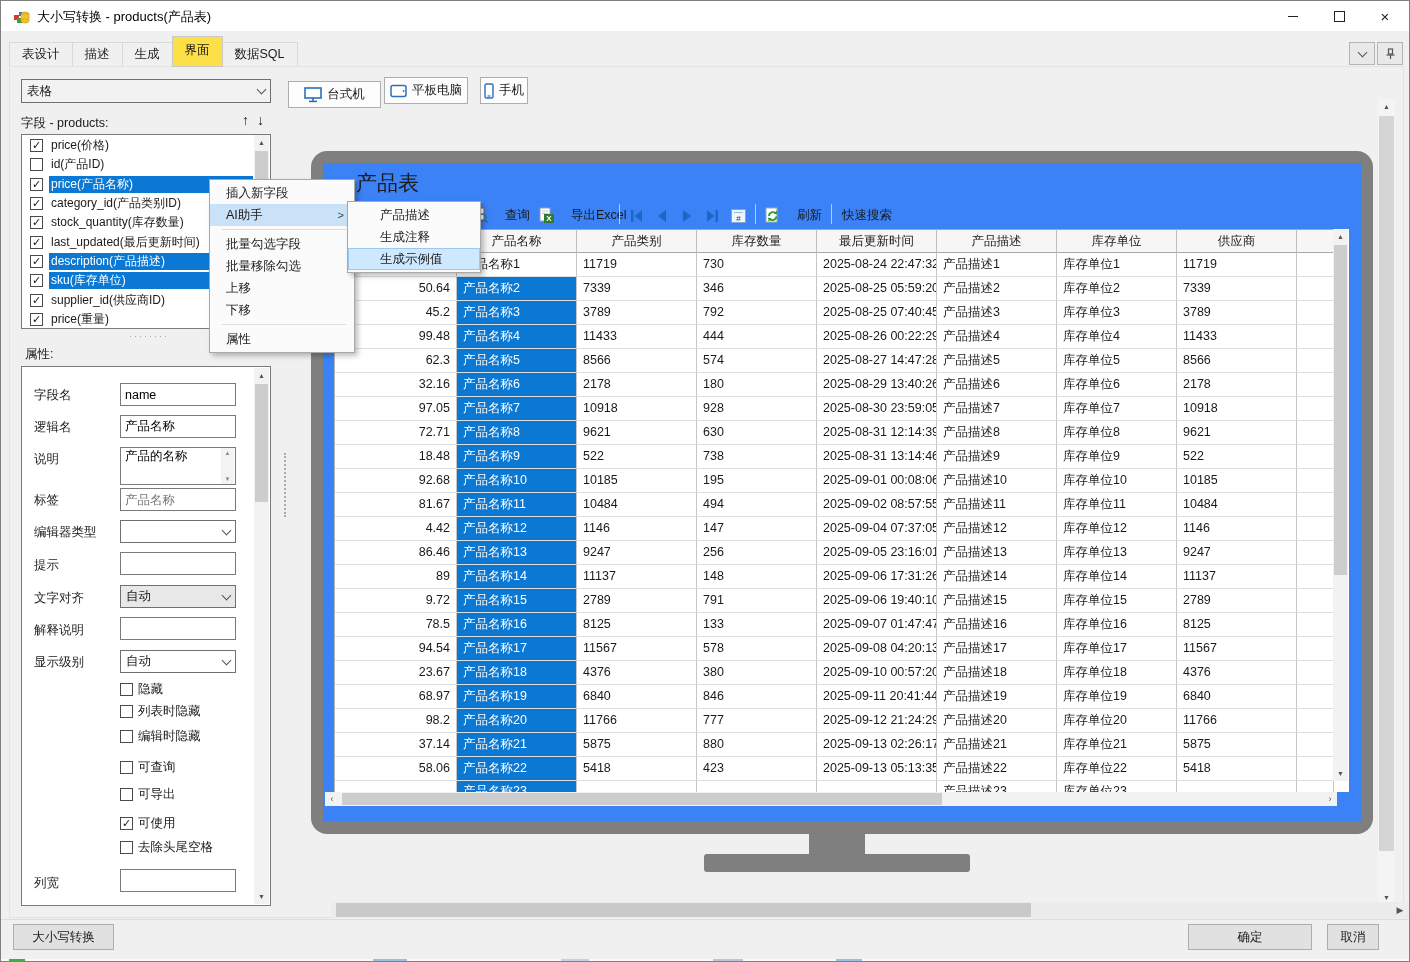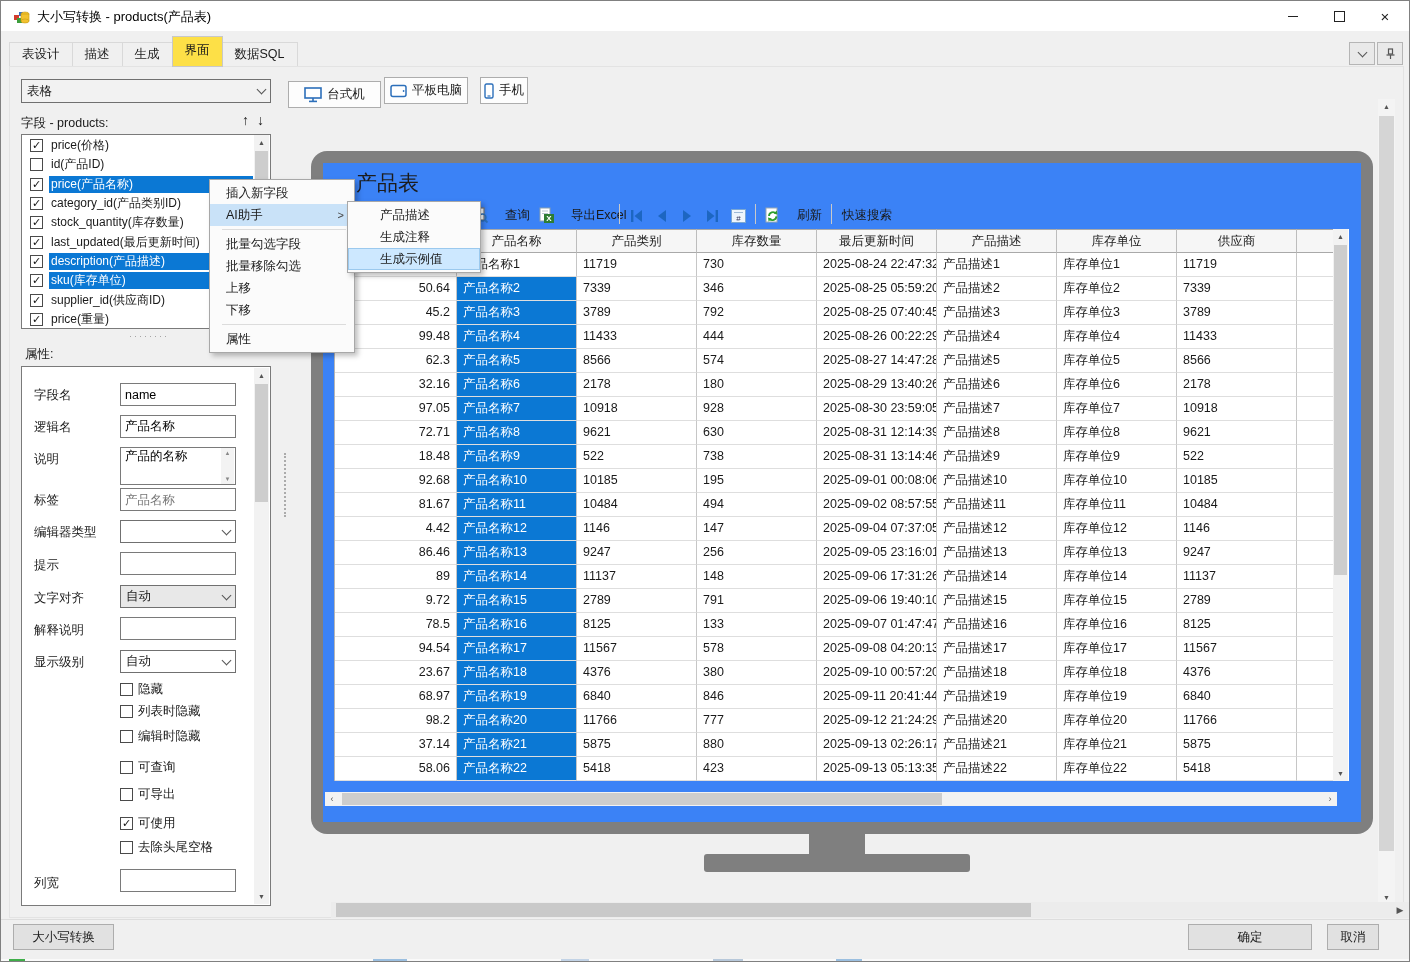--- a/index.html
+++ b/index.html
@@ -609,20 +609,31 @@
           <div class="td num" style="width:122px">58.06</div>
           <div class="td selcell" style="width:120px">产品名称22</div>
           <div class="td" style="width:120px">5418</div>
           <div class="td" style="width:120px">423</div>
           <div class="td" style="width:120px">2025-09-13 05:13:35</div>
           <div class="td" style="width:120px">产品描述22</div>
           <div class="td" style="width:120px">库存单位22</div>
           <div class="td" style="width:120px">5418</div>
           <div class="td" style="width:37px"></div>
         </div>
+        <div class="trow prow">
+          <div class="td num" style="width:122px"></div>
+          <div class="td selcell" style="width:120px">产品名称23</div>
+          <div class="td" style="width:120px"></div>
+          <div class="td" style="width:120px"></div>
+          <div class="td" style="width:120px"></div>
+          <div class="td" style="width:120px">产品描述23</div>
+          <div class="td" style="width:120px">库存单位23</div>
+          <div class="td" style="width:120px"></div>
+          <div class="td" style="width:37px"></div>
+        </div>
       </div>
 
     <div class="sbv" style="left:1010px;top:66px;width:15px;height:552px">
       <div class="sb-arr" style="top:0">▲</div>
       <div class="sb-thumb" style="left:1px;width:13px;top:16px;height:330px"></div>
       <div class="sb-arr" style="bottom:0">▼</div>
     </div>
 
     <div class="sbv" style="left:2px;top:629px;width:1012px;height:14px">
       <div class="sb-arr" style="left:0;top:0;width:14px;font-size:9px;line-height:14px">‹</div>

